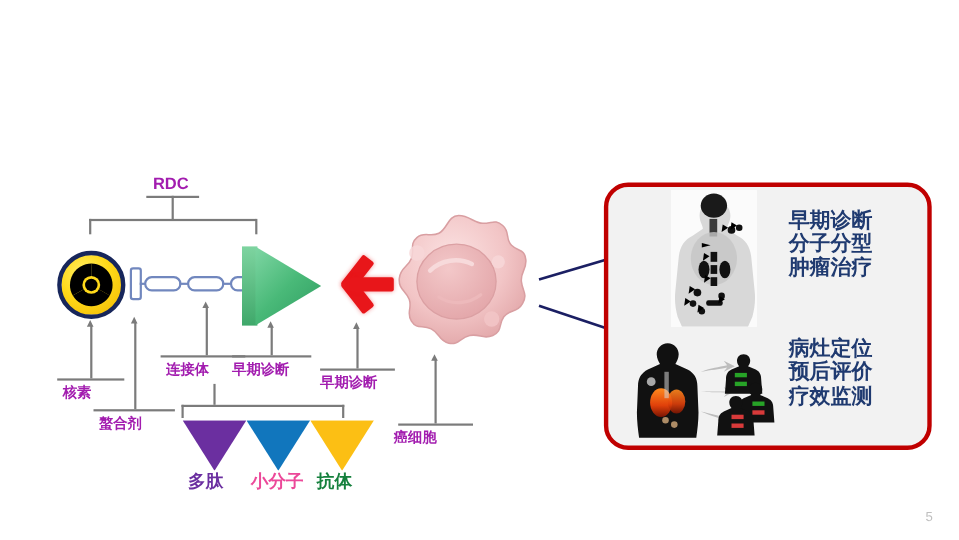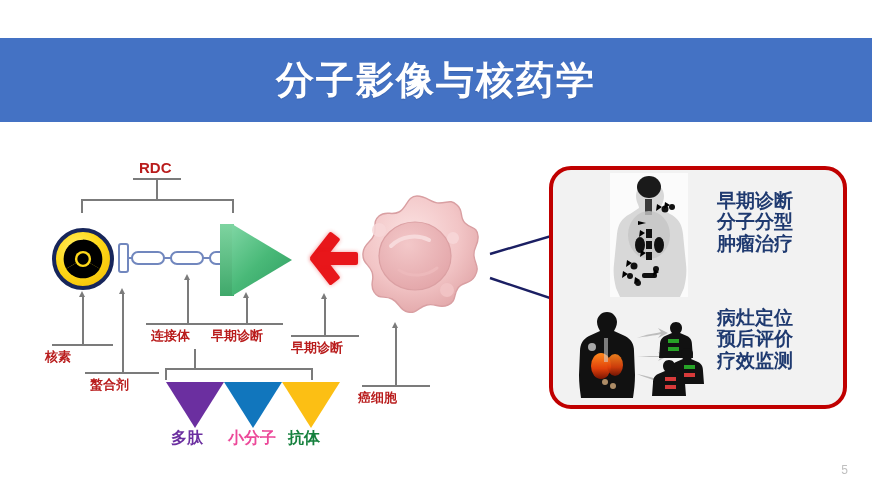--- a/index.html
+++ b/index.html
@@ -8,21 +8,21 @@
 
   .slide{position:absolute;inset:0;background:#fff;}
 
   
   .banner{position:absolute;left:0;top:38px;width:872px;height:84px;
           background:#4472C4;display:flex;align-items:center;justify-content:center;}
   .banner-title{color:#fff;font-size:38px;font-weight:bold;letter-spacing:2px;
                 line-height:1;text-shadow:0 1px 1px rgba(0,0,0,.12);}
 
   
-  .lab{position:absolute;font-size:13px;font-weight:bold;color:#b91c1c;
+  .lab{position:absolute;font-size:13px;font-weight:bold;color:#a21caf;
        white-space:nowrap;line-height:1;}
 
   
   .vline{position:absolute;background:#7b7b7b;width:1.5px;}
   .hline{position:absolute;background:#7b7b7b;height:1.5px;}
   .arrow-up{position:absolute;width:0;height:0;border-left:3.5px solid transparent;
             border-right:3.5px solid transparent;border-bottom:6px solid #7b7b7b;}
 
   
   #rdc-label{left:139px;top:160px;font-size:15px;}
@@ -107,23 +107,20 @@
   .navy-arrow{position:absolute;}
 
   
   .slide-no{position:absolute;right:24px;bottom:14px;color:#BFBFBF;font-size:12px;}
 </style>
 </head>
 <body>
 
 <div class="slide">
 
-  <div class="banner">
-    <div class="banner-title">分子影像与核药学</div>
-  </div>
 
   <div class="lab" id="rdc-label">RDC</div>
   <div class="hline" id="rdc-underline"></div>
   <div class="vline" id="rdc-stem"></div>
   <div class="hline" id="rdc-span"></div>
   <div class="vline" id="rdc-leg-l"></div>
   <div class="vline" id="rdc-leg-r"></div>
 
   <div class="nuclide">
     <svg class="trefoil" viewBox="0 0 100 100">
@@ -183,21 +180,21 @@
       <path d="M50 80 c12 8 28 6 38-2" stroke="#EDB9BB" stroke-width="3" fill="none" stroke-linecap="round"></path>
       <circle cx="30" cy="40" r="7" fill="#F7D7D8" opacity=".85"></circle>
       <circle cx="104" cy="48" r="6" fill="#F7D7D8" opacity=".85"></circle>
       <circle cx="98" cy="100" r="7" fill="#F2C6C7" opacity=".85"></circle>
     </svg>
   </div>
 
   <div class="arrow-up" style="left:79px;top:291px;"></div>
   <div class="vline" style="left:82px;top:296px;height:48px;"></div>
   <div class="hline" style="left:52px;top:344px;width:61px;"></div>
-  <div class="lab" style="left:45px;top:350px;">核素</div>
+  <div class="lab" style="left:57px;top:350px;">核素</div>
 
   <div class="arrow-up" style="left:119px;top:288px;"></div>
   <div class="vline" style="left:122px;top:293px;height:79px;"></div>
   <div class="hline" style="left:85px;top:372px;width:74px;"></div>
   <div class="lab" style="left:90px;top:378px;">螯合剂</div>
 
   <div class="arrow-up" style="left:184px;top:274px;"></div>
   <div class="vline" style="left:187px;top:279px;height:44px;"></div>
   <div class="hline" style="left:146px;top:323px;width:77px;"></div>
   <div class="lab" style="left:151px;top:329px;">连接体</div>

